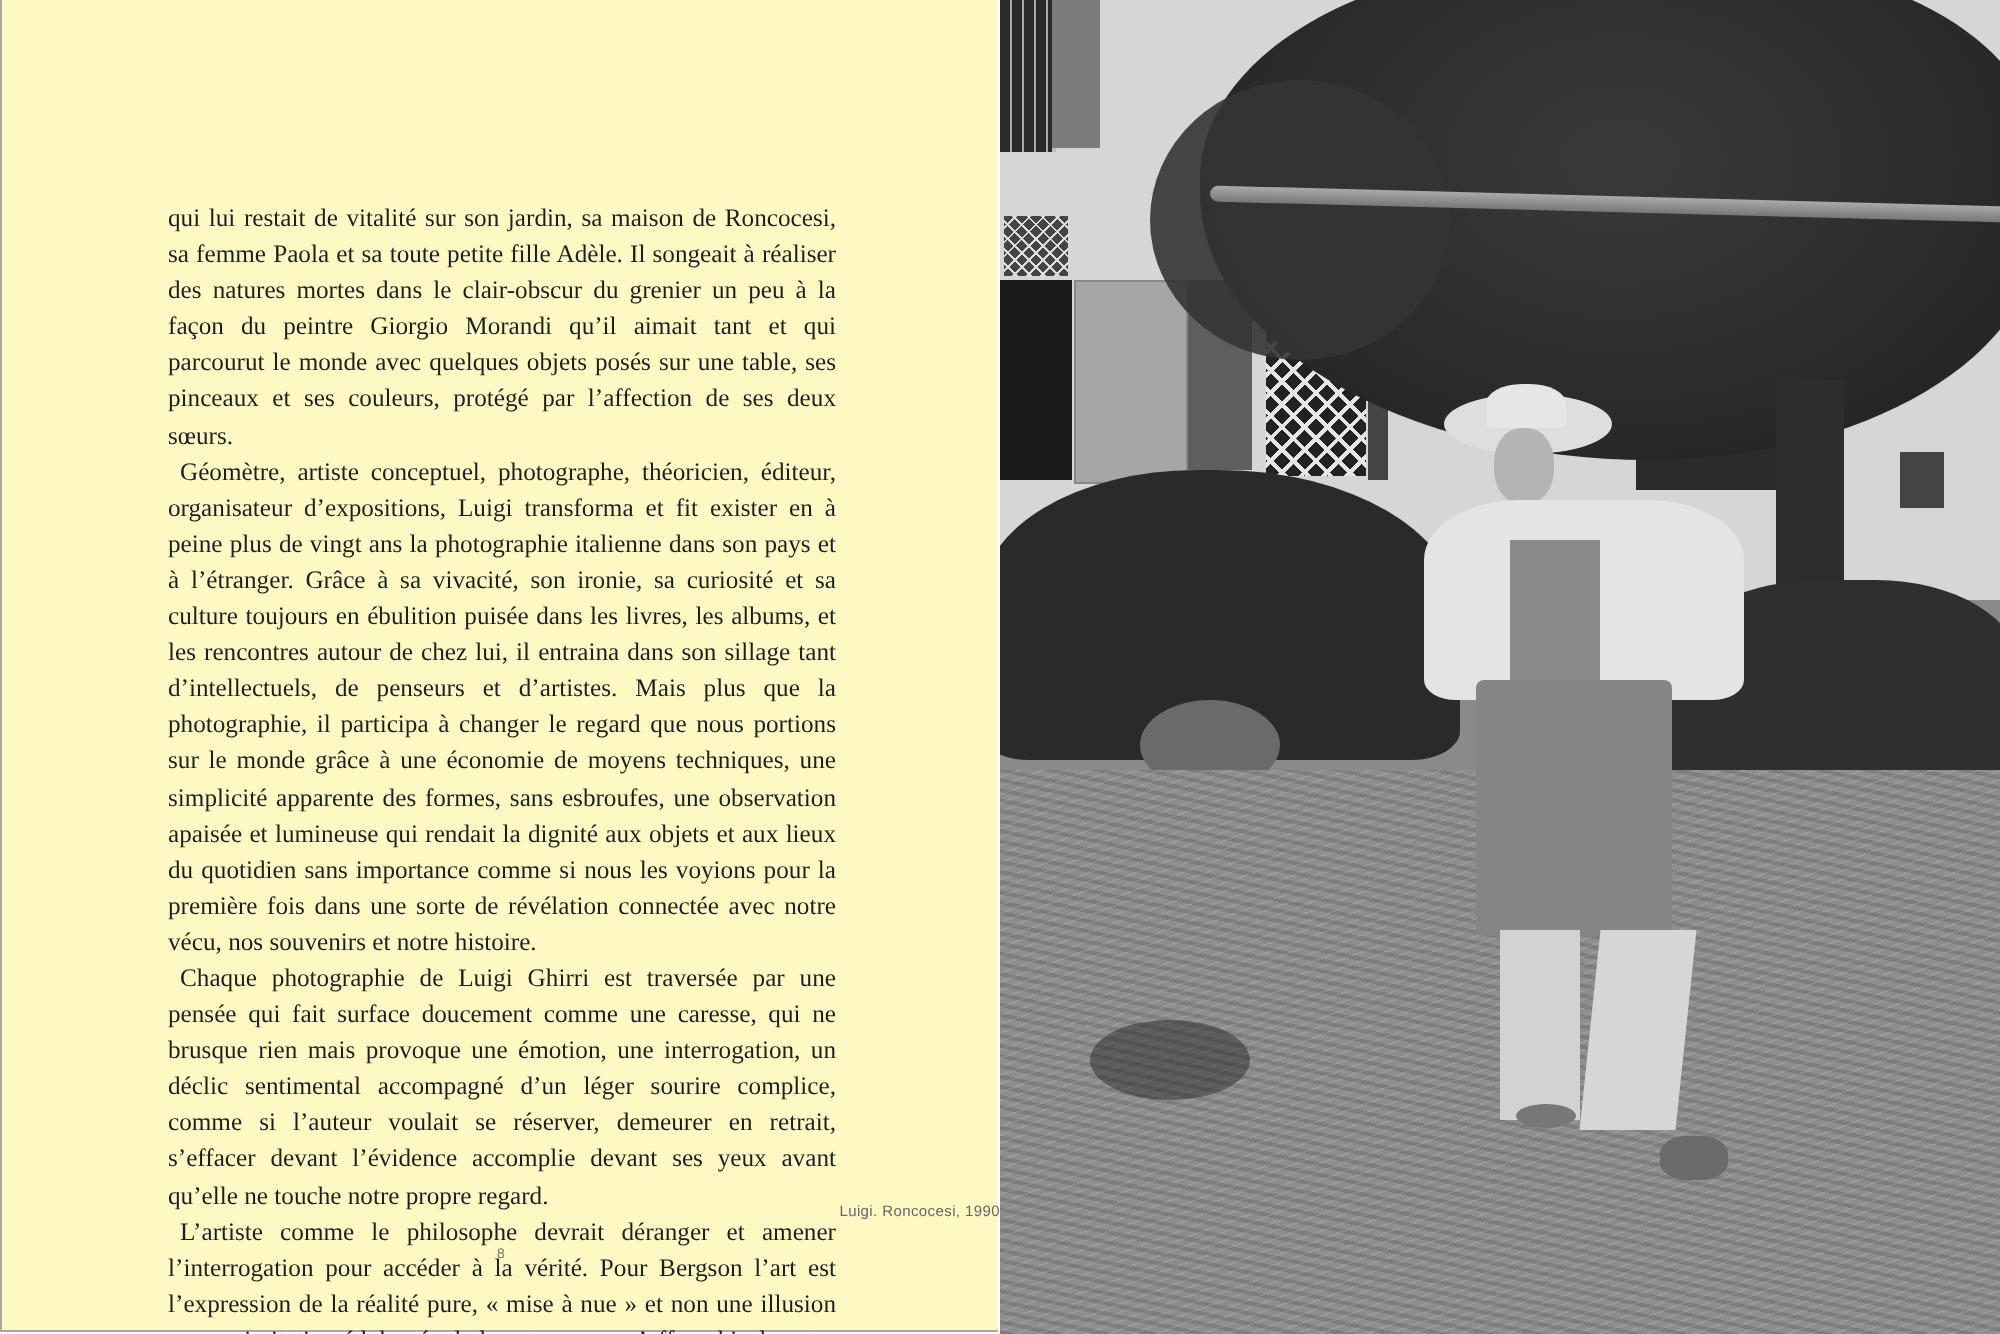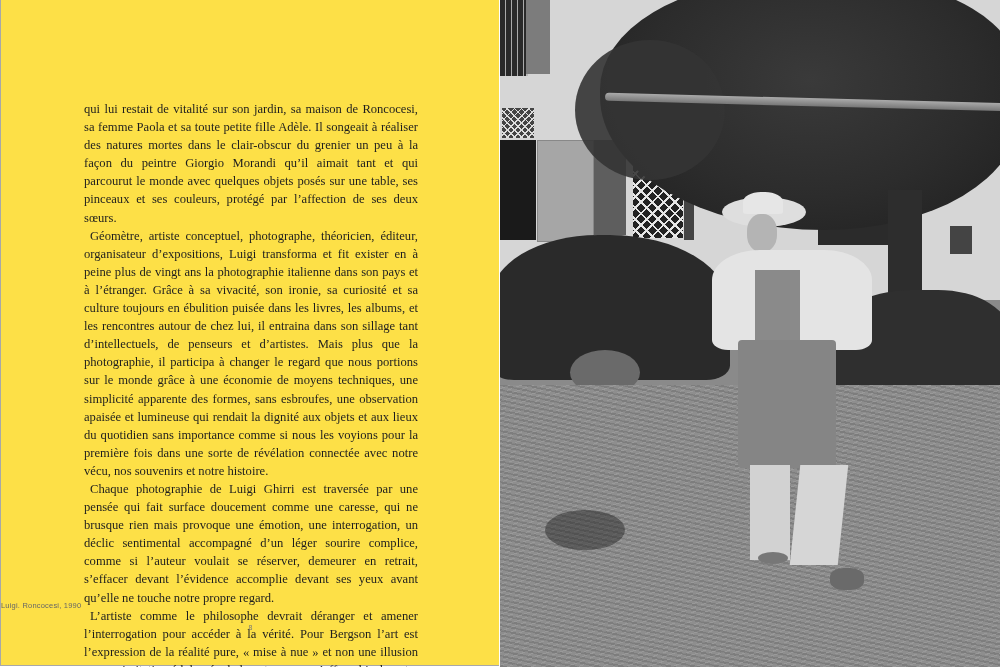--- a/index.html
+++ b/index.html
@@ -1,31 +1,31 @@
 <!DOCTYPE html>
 <html><head>
   <meta charset="utf-8">
   <style>
     html, body { margin: 0; padding: 0; }
     body { width: 1000px; height: 667px; position: relative; overflow: hidden; background: #fff; }
     .spread { position: absolute; left: 0; top: 0; width: 1000px; height: 667px; }
     .page-left {
       position: absolute; left: 0; top: 0; width: 499px; height: 666px;
-      background: #fde047; border-left: 1px solid #a8a8a8; border-bottom: 1px solid #a8a8a8; box-sizing: border-box;
+      background: #fef9c3; border-left: 1px solid #a8a8a8; border-bottom: 1px solid #a8a8a8; box-sizing: border-box;
     }
     .text-block {
       position: absolute; left: 83px; top: 100px; width: 334px;
       font-family: "Liberation Serif", "DejaVu Serif", serif;
       font-size: 12.6px; line-height: 18.1px; color: #1e1e1e;
       text-align: justify; hyphens: manual;
     }
     .text-block p { margin: 0; text-indent: 6px; }
     .text-block p.first { text-indent: 0; }
     .caption {
-      position: absolute; left: 0; width: 499px; top: 601px; text-align: left;
+      position: absolute; left: 0; width: 499px; top: 601px; text-align: right;
       font-family: "Liberation Sans", "DejaVu Sans", sans-serif; font-size: 7.5px; color: #666; letter-spacing: 0.2px;
     }
     .folio {
       position: absolute; left: 0; width: 499px; top: 624px; text-align: center;
       font-family: "Liberation Sans", "DejaVu Sans", sans-serif; font-size: 7px; color: #777;
     }
     .page-right { position: absolute; left: 500px; top: 0; width: 500px; height: 667px; overflow: hidden; background: #8a8a8a; }
     .photo { position: absolute; inset: 0; }
     .ph { position: absolute; }
   </style>

